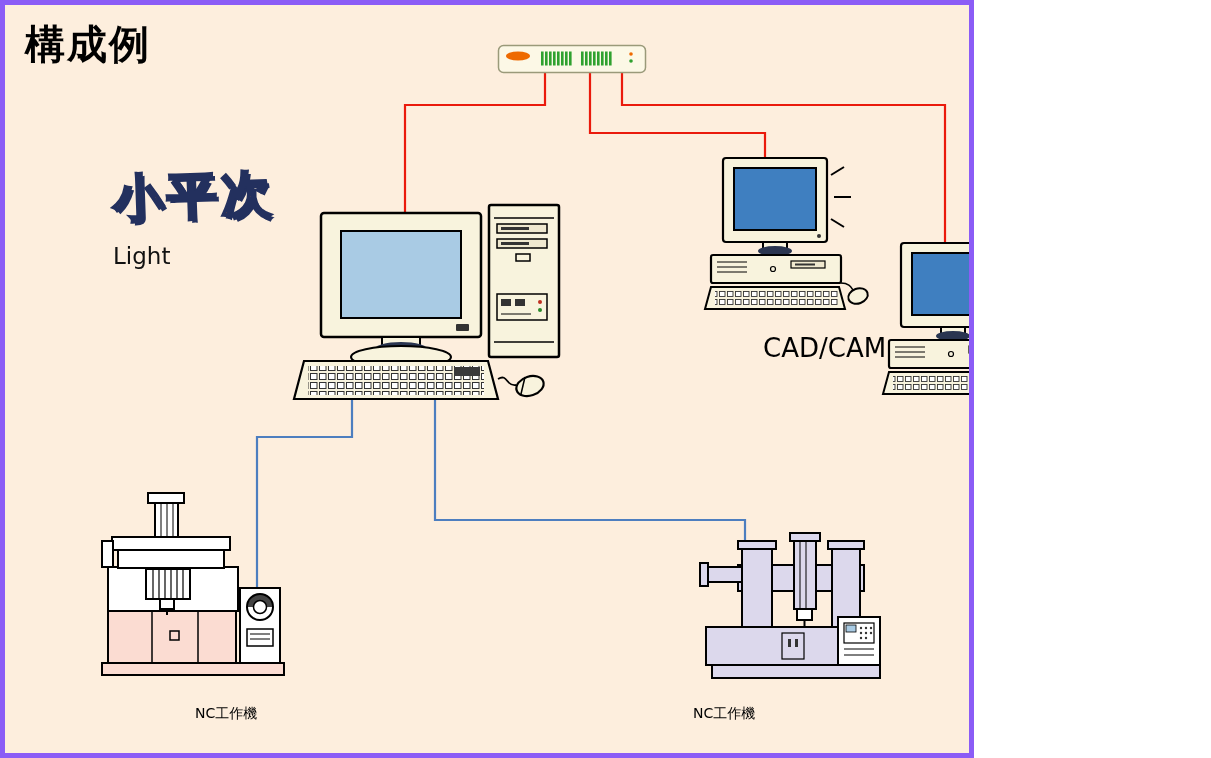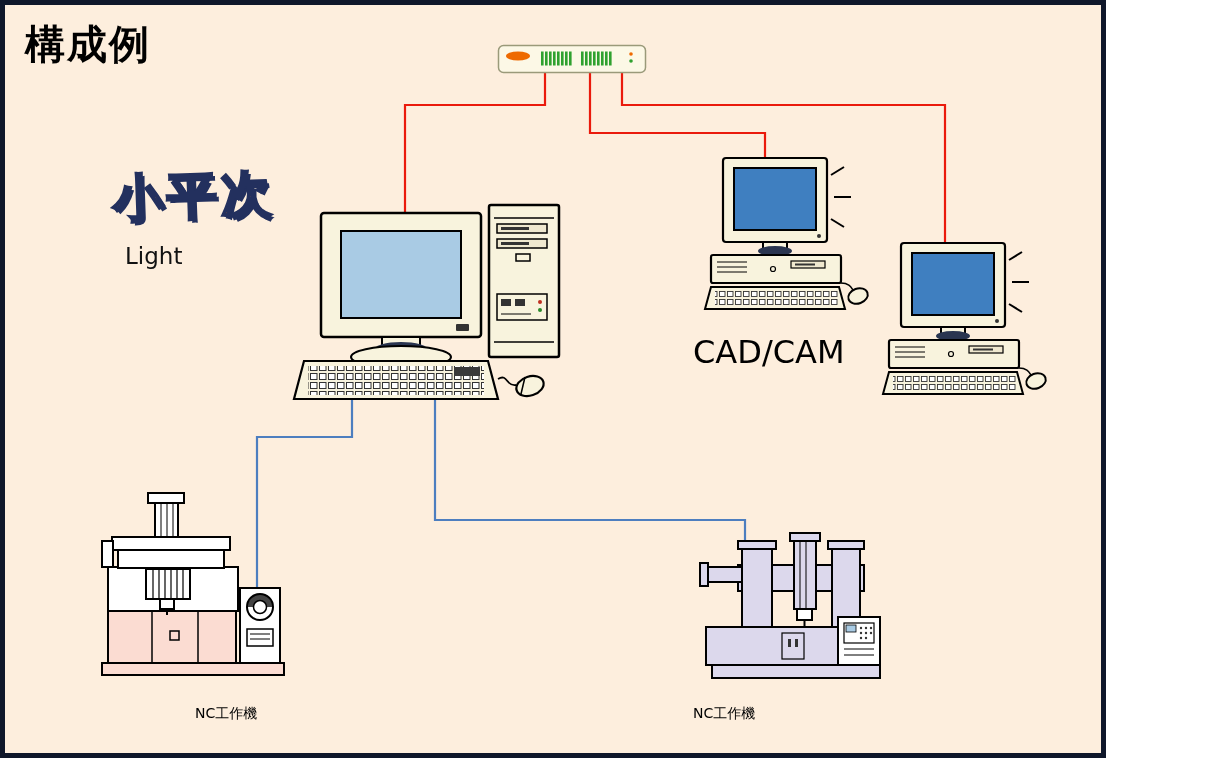--- a/index.html
+++ b/index.html
@@ -1,35 +1,35 @@
 <!DOCTYPE html>
 <html><head>
 <meta charset="utf-8">
 <style>
   html,body { margin:0; padding:0; background:#ffffff; }
   #canvas {
-    position:relative; width:1106px; height:758px; box-sizing:border-box;
-    background:#fdeedd; border:5px solid #0f172a; overflow:hidden;
+    position:relative; width:974px; height:758px; box-sizing:border-box;
+    background:#fdeedd; border:5px solid #8b5cf6; overflow:hidden;
     font-family:"DejaVu Sans", sans-serif;
   }
   .abs { position:absolute; }
   .title {
     left:20px; top:12px; font-size:40px; font-weight:900; color:#000;
     letter-spacing:2px;
   }
   .logo { left:108px; top:158px; }
   .logo-text {
     font-size:50px; font-weight:bold; color:#f08300;
     -webkit-text-stroke:2.5px #23305e;
     text-shadow:3px 3px 0 #23305e;
     transform:rotate(-2deg); letter-spacing:4px;
   }
-  .logo-sub { margin-top:12px; margin-left:12px; font-size:23px; color:#111; line-height:1.3; }
+  .logo-sub { margin-top:12px; font-size:23px; color:#111; line-height:1.3; }
   .label { font-size:14px; color:#000; }
-  .label.cadcam { left:688px; top:328px; font-size:32px;text-align:center; }
+  .label.cadcam { left:758px; top:328px; font-size:26px;text-align:center; }
   .label.nc-left { left:190px; top:700px; }
   .label.nc-right { left:688px; top:700px; }
   svg { display:block; }
 </style>
 </head>
 <body>
 
 <div id="canvas">
 
   <svg class="abs" style="left:0;top:0" width="1211" height="758">

